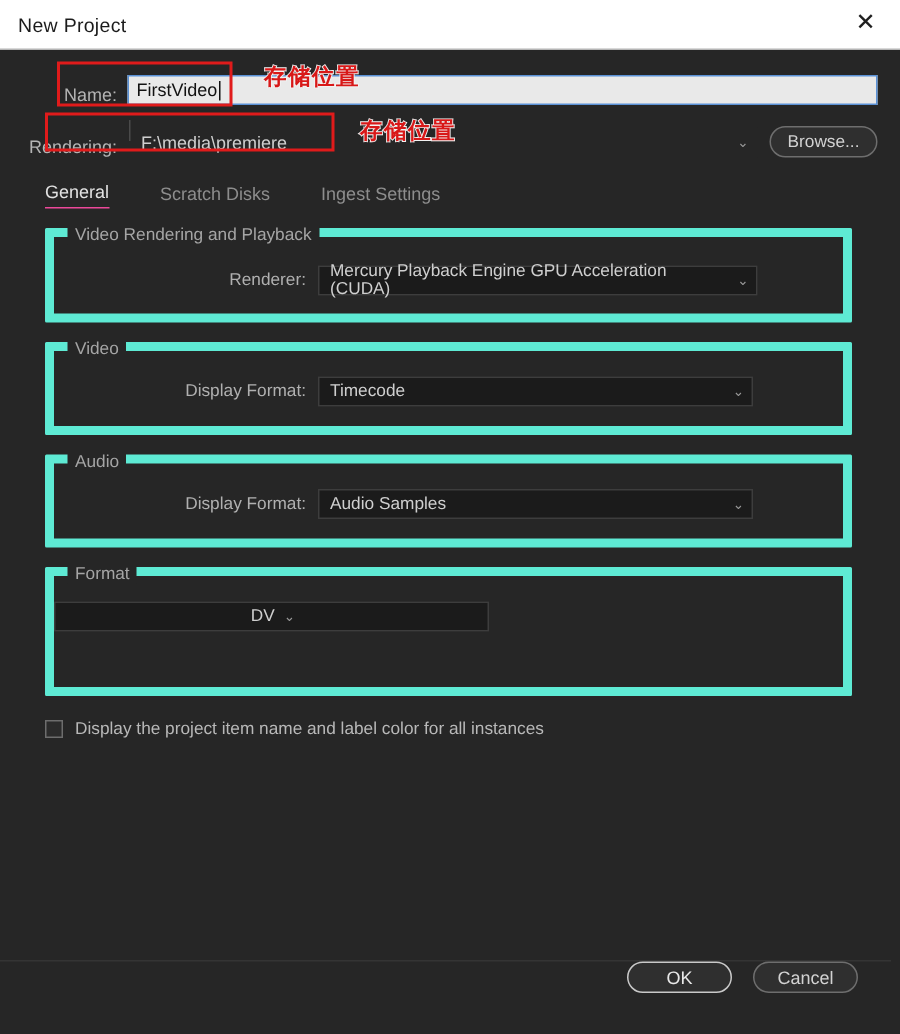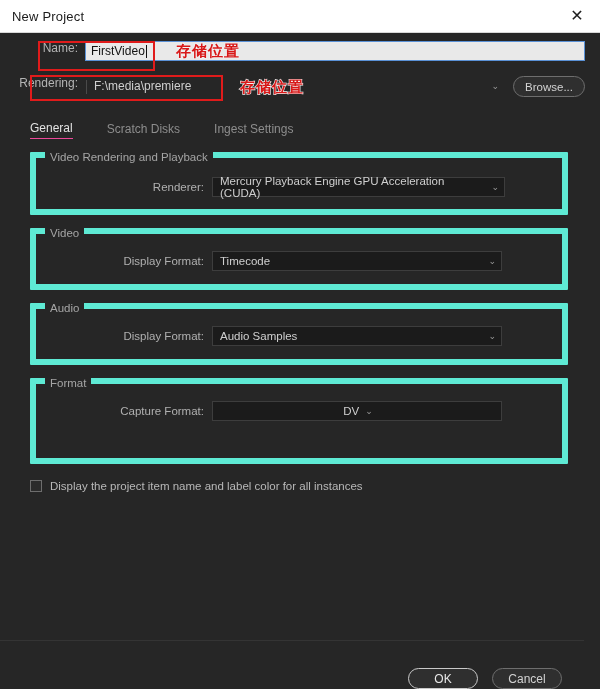--- a/index.html
+++ b/index.html
@@ -22,21 +22,21 @@
   .titlebar .title{
     color:#1b1b1b;font-size:13px;margin-left:12px;letter-spacing:.2px;
   }
   .titlebar .close{
     position:absolute;right:0;top:0;width:46px;height:32px;
     display:flex;align-items:center;justify-content:center;
     color:#202020;font-size:16px;line-height:1;
   }
   
   .toprow{
-    position:relative;height:29px;display:flex;align-items:flex-start;
+    position:relative;height:29px;display:flex;align-items:flex-end;
   }
   .field-label{
     color:#b4b4b4;font-size:12px;text-align:right;
   }
   .name-row{margin-top:8px;}
   .name-label{width:78px;padding-right:7px;}
   .name-input{
     flex:1;height:20px;margin-right:15px;
     background:#e9e9e9;border:1px solid #5a91d6;
     display:flex;align-items:center;
@@ -113,23 +113,23 @@
   .checkrow{
     display:flex;align-items:center;margin-top:16px;
   }
   .checkbox{
     width:12px;height:12px;border:1px solid #6d6d6d;background:#2b2b2b;
     box-sizing:border-box;flex:none;
   }
   .checkrow .cl{margin-left:8px;font-size:11.5px;color:#b8b8b8;}
   
   .footer{
-    position:absolute;left:0;right:16px;bottom:0;height:48px;
+    position:absolute;left:0;right:6px;bottom:0;height:48px;
     border-top:1px solid #343434;
-    display:flex;align-items:flex-end;justify-content:flex-end;
+    display:flex;align-items:flex-start;justify-content:flex-end;
     padding-right:22px;gap:14px;
   }
   .btn{
     width:70px;height:21px;border-radius:11px;
     display:flex;align-items:center;justify-content:center;
     font-size:12px;box-sizing:border-box;
   }
   .btn-ok{border:1px solid #c9c9c9;background:#2f2f2f;color:#e8e8e8;}
   .btn-cancel{border:1px solid #6e6e6e;background:#2f2f2f;color:#d2d2d2;}
   
@@ -208,21 +208,20 @@
       <div class="select">
         <span>Audio Samples</span>
         <span class="chev">⌄</span>
       </div>
     </div>
   </div>
 
   <div class="group g-capture">
     <div class="group-title">Format</div>
     <div class="row">
-      <div class="row-label">Capture Format:</div>
       <div class="select">
         <span>DV</span>
         <span class="chev">⌄</span>
       </div>
     </div>
   </div>
 
   <div class="checkrow">
     <span class="checkbox"></span>
     <span class="cl">Display the project item name and label color for all instances</span>

